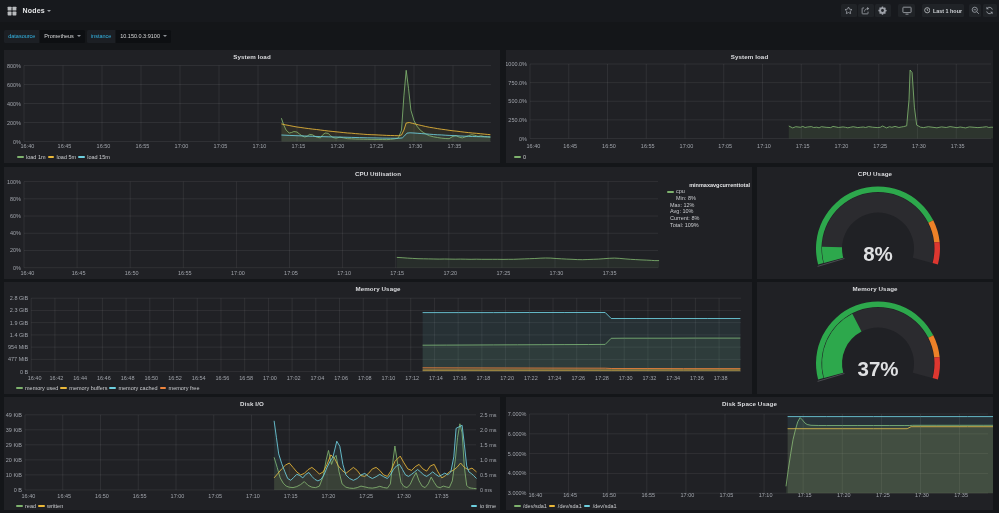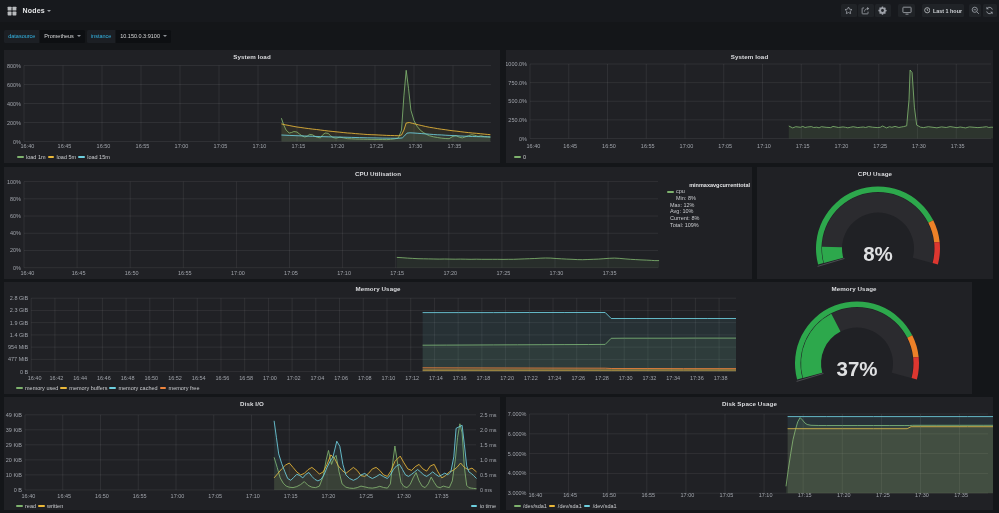--- a/index.html
+++ b/index.html
@@ -396,21 +396,21 @@
       <span class="legend-item">
         <span class="dash" style="background: rgb(110, 208, 224);"></span>
         <span>memory cached</span>
       </span>
       <span class="legend-item">
         <span class="dash" style="background: rgb(239, 132, 60);"></span>
         <span>memory free</span>
       </span>
     </div>
   </div>
-<div class="panel" id="p-memgauge" style="left:736px;top:282px;width:236px;height:112px">
+<div class="panel" id="p-memgauge" style="left:757px;top:282px;width:236px;height:112px">
   <div class="ptitle">Memory Usage</div>
 <svg width="236" height="112" class="plot-svg">
       <path d="M66.91 95.99A56 56 0 1 1 175.09 95.99L155.77 90.82A36 36 0 1 0 86.23 90.82Z" fill="#2b2b2f"></path>
       <path d="M61.11 97.55A62 62 0 0 1 176.24 53.35L171.34 55.85A56.5 56.5 0 0 0 66.43 96.12Z" fill="#2da84c"></path>
       <path d="M176.24 53.35A62 62 0 0 1 182.66 75.02L177.19 75.59A56.5 56.5 0 0 0 171.34 55.85Z" fill="#ED8128"></path>
       <path d="M182.66 75.02A62 62 0 0 1 180.89 97.55L175.57 96.12A56.5 56.5 0 0 0 177.19 75.59Z" fill="#dd3730"></path>
       <path d="M66.91 95.99A56 56 0 0 1 95.32 31.74L104.49 49.51A36 36 0 0 0 86.23 90.82Z" fill="#2da84c"></path>
       <line x1="87.44130927961324" y1="91.44053706463728" x2="60.59435670330383" y2="99.3929667163471" stroke="#55575c" stroke-width="0.8"></line>
       <text x="121" y="94" class="gauge-text">37%</text>
     </svg>

